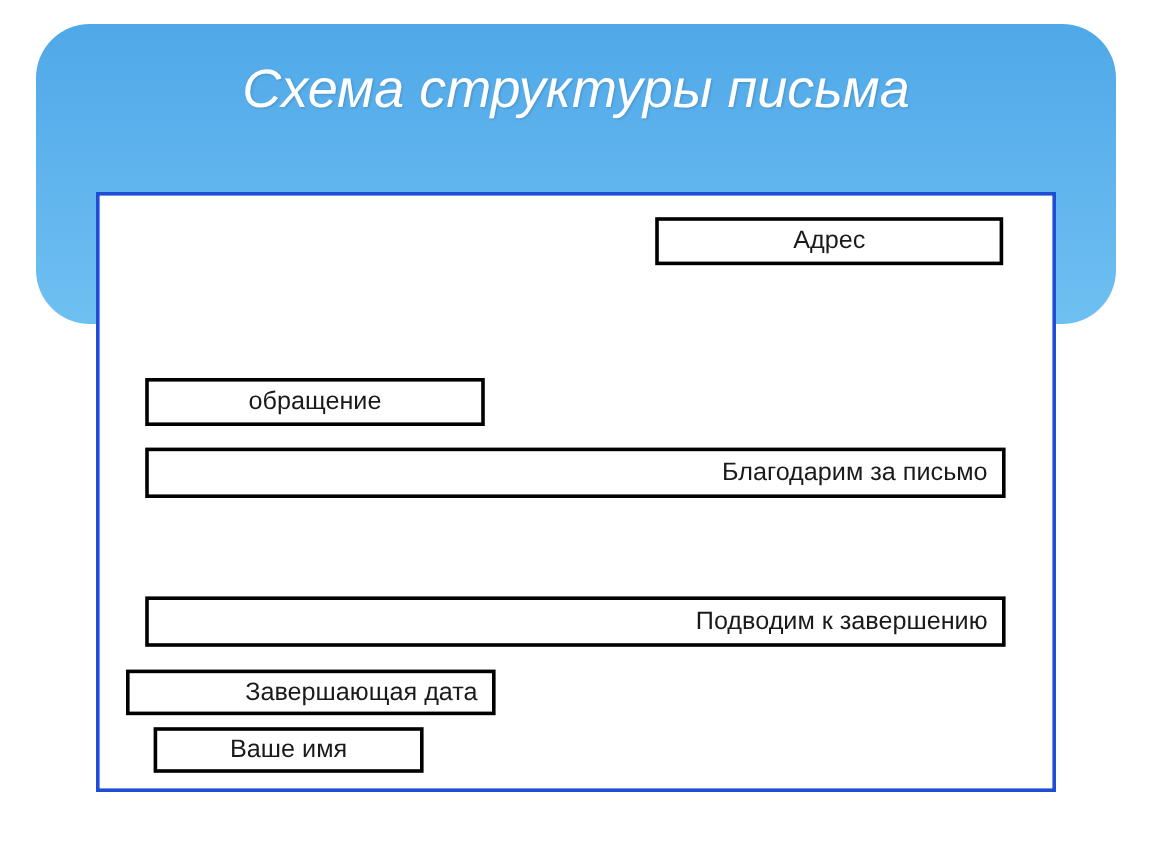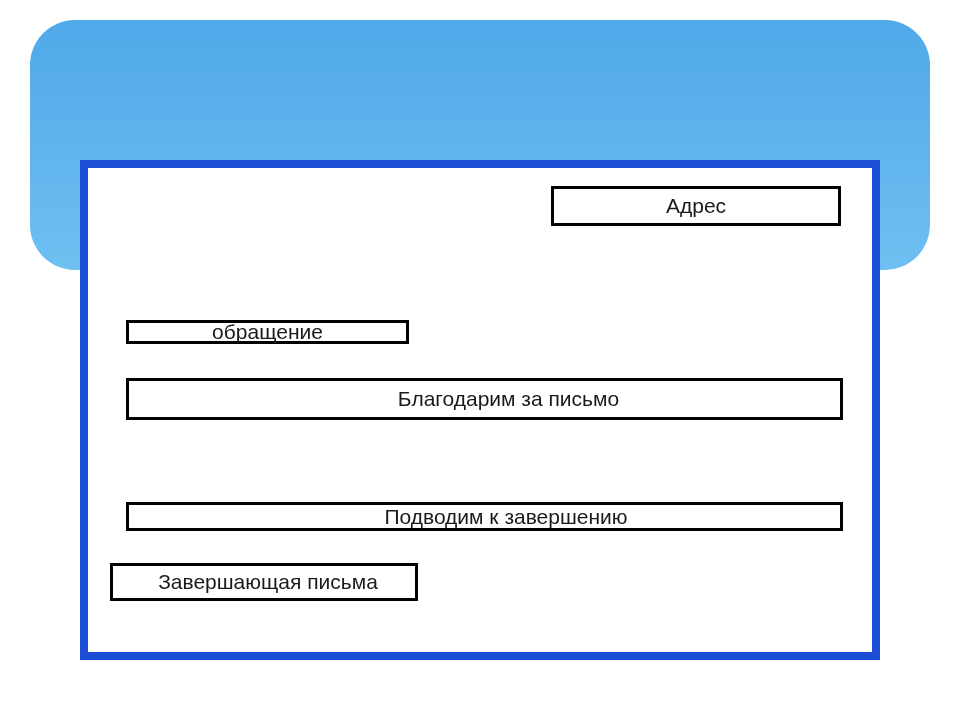--- a/index.html
+++ b/index.html
@@ -37,63 +37,66 @@
       font-weight: 400;
       text-shadow: 1px 1px 2px rgba(0,0,0,0.15);
     }
     .diagram-box {
       position: absolute;
       top: 160px;
       left: 80px;
       width: 800px;
       height: 500px;
       background: #ffffff;
-      border: 8px solid #1d4ed8;
+      border: 3px solid #1d4ed8;
     }
     .field {
       position: absolute;
       border: 3px solid #000000;
       background: #ffffff;
       display: flex;
       align-items: center;
       font-size: 21px;
       color: #1a1a1a;
       font-weight: 400;
       padding: 0 12px;
     }
     .field.center { justify-content: center; }
-    .field.left { justify-content: center; }
+    .field.left { justify-content: flex-end; }
 
     .f-address { top: 18px; left: 463px; width: 290px; height: 40px; }
     .f-date { top: 82px; left: 463px; width: 290px; height: 40px; }
-    .f-greeting { top: 152px; left: 38px; width: 283px; height: 24px; }
+    .f-greeting { top: 152px; left: 38px; width: 283px; height: 40px; }
     .f-thanks { top: 210px; left: 38px; width: 717px; height: 42px; padding-left: 60px; }
     .f-main { top: 272px; left: 38px; width: 717px; height: 42px; padding-left: 38px; }
-    .f-closing { top: 334px; left: 38px; width: 717px; height: 29px; padding-left: 55px; }
+    .f-closing { top: 334px; left: 38px; width: 717px; height: 42px; padding-left: 55px; }
     .f-phrase { top: 395px; left: 22px; width: 308px; height: 38px; padding-left: 20px; }
     .f-name { top: 443px; left: 45px; width: 225px; height: 38px; }
   </style>
 </head>
 <body>
 
 <div class="blue-panel"></div>
 
 <div class="title">
-  <br>
+  <span>Схема структуры письма</span><br>
 </div>
 
 <div class="diagram-box">
   <div class="field center f-address">
     <span>Адрес</span>
   </div>
   <div class="field center f-greeting">
     <span>обращение</span>
   </div>
   <div class="field left f-thanks">
     <span>Благодарим за письмо</span>
   </div>
   <div class="field left f-closing">
     <span>Подводим к завершению</span>
   </div>
   <div class="field left f-phrase">
-    <span>Завершающая письма</span>
+    <span>Завершающая дата</span>
+  </div>
+  <div class="field center f-name">
+    <span>Ваше имя</span>
   </div>
 </div>
 
 </body></html>

